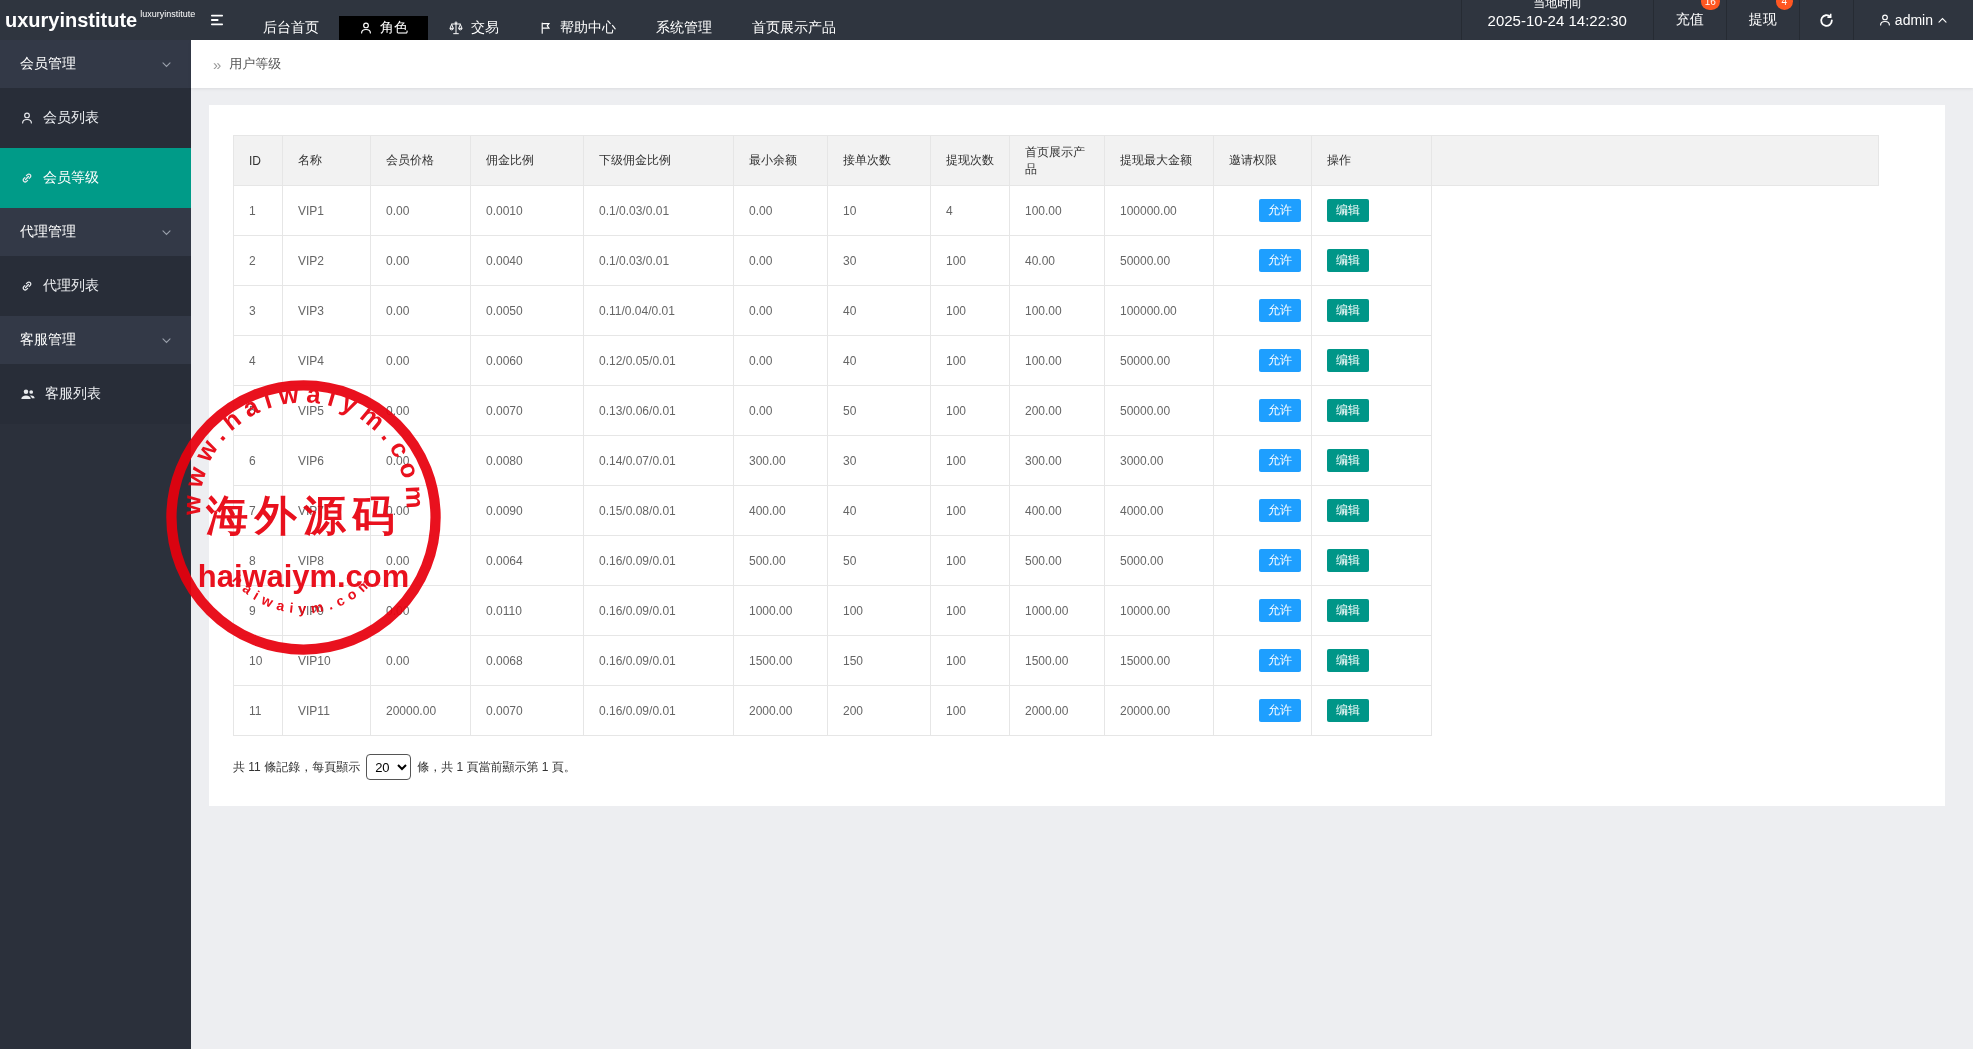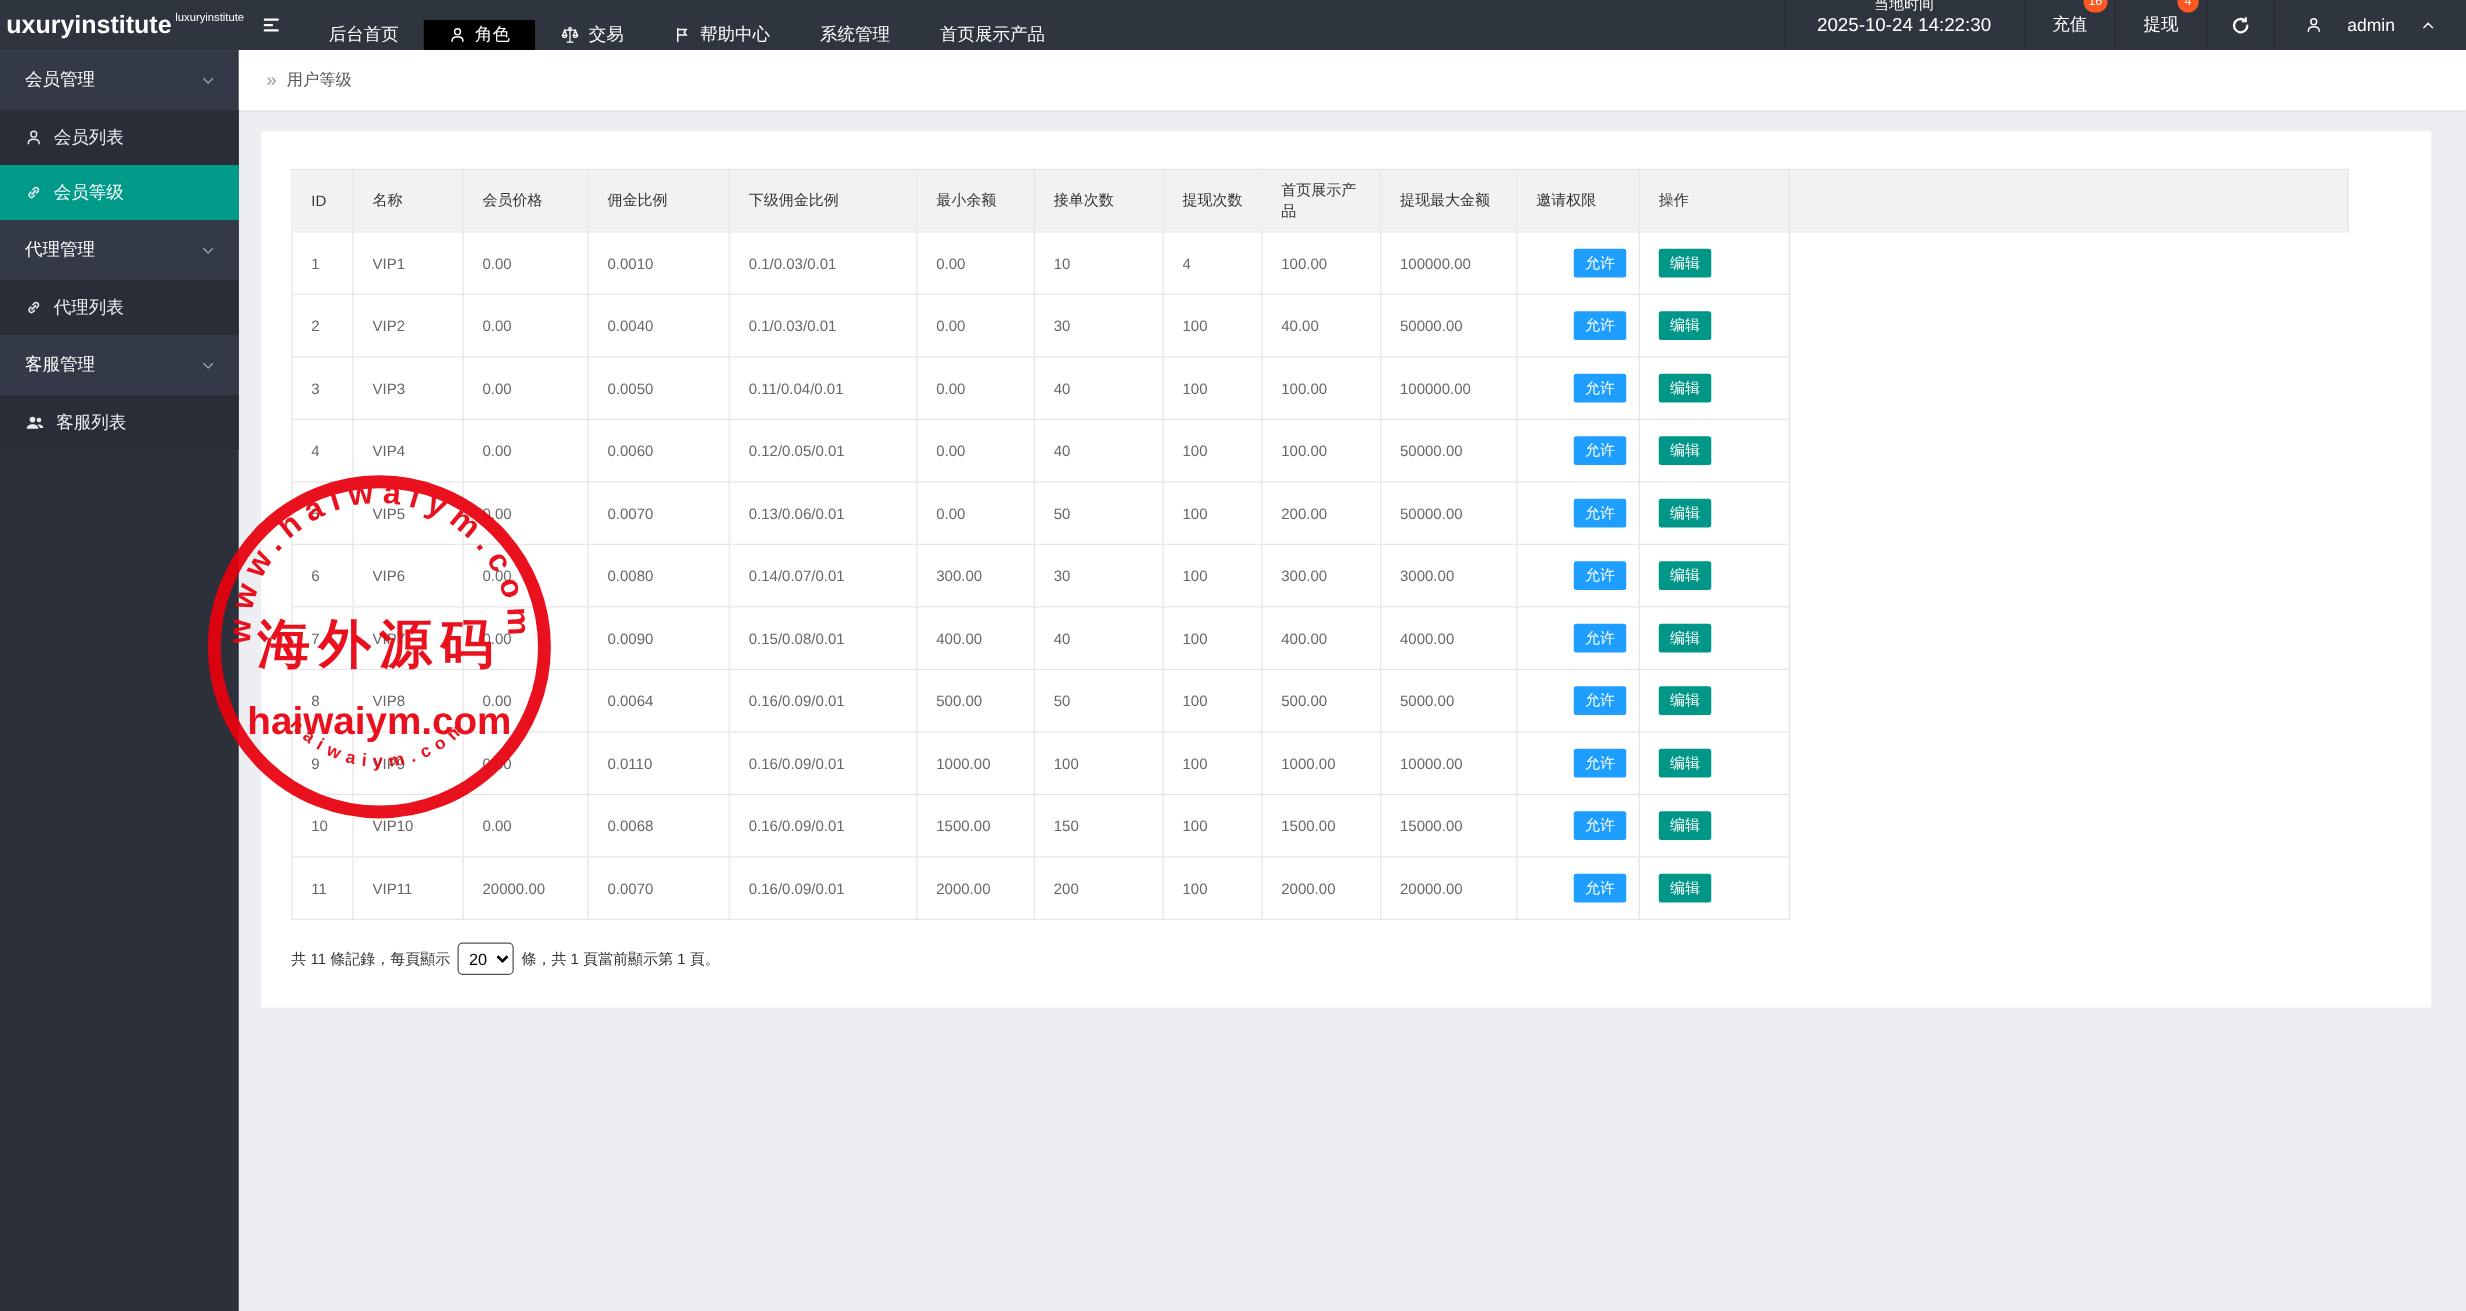--- a/index.html
+++ b/index.html
@@ -37,32 +37,32 @@
   .time-cell { flex-direction:column; justify-content:center; padding:0 26px; cursor:default; }
   .time-in { position:relative; top:-7px; text-align:center; }
   .time-label { font-size:12px; line-height:16px; }
   .time-value { font-size:15px; line-height:20px; }
   .badge-cell { padding:0 22px; }
   .badge {
     position:absolute; top:-7px; right:6px; background:#FF5722; color:#fff;
     min-width:17px; height:17px; line-height:17px; border-radius:9px;
     font-size:10px; text-align:center; padding:0 4px;
   }
-  .admin-cell { gap:20px; padding:16px 24px; }
+  .admin-cell { gap:3px; padding:16px 24px; }
 
   
   .layout { display:flex; height:1009px; }
   .sidebar { width:191px; background:#2B303B; flex:none; }
   .sb-group {
     height:48px; display:flex; align-items:center; padding:0 18px 0 20px;
     background:#333947; color:#fff; font-size:14px; cursor:pointer;
   }
   .sb-group .ic { margin-left:auto; color:#9AA0AC; }
   .sb-item {
-    height:44px; display:flex; align-items:center; gap:9px; padding-left:20px;
+    height:60px; display:flex; align-items:center; gap:9px; padding-left:20px;
     background:#282D38; color:#EDEFF2; font-size:14px; cursor:pointer;
   }
   .sb-item.active { background:#009B88; color:#fff; }
   .sb-item .ic { color:#E8EAEE; }
 
   .main { flex:1; min-width:0; }
   .crumb {
     height:48px; background:#fff; display:flex; align-items:center;
     padding-left:22px; font-size:13px; color:#555;
     box-shadow:0 1px 3px rgba(0,0,0,.08); position:relative; z-index:5;

